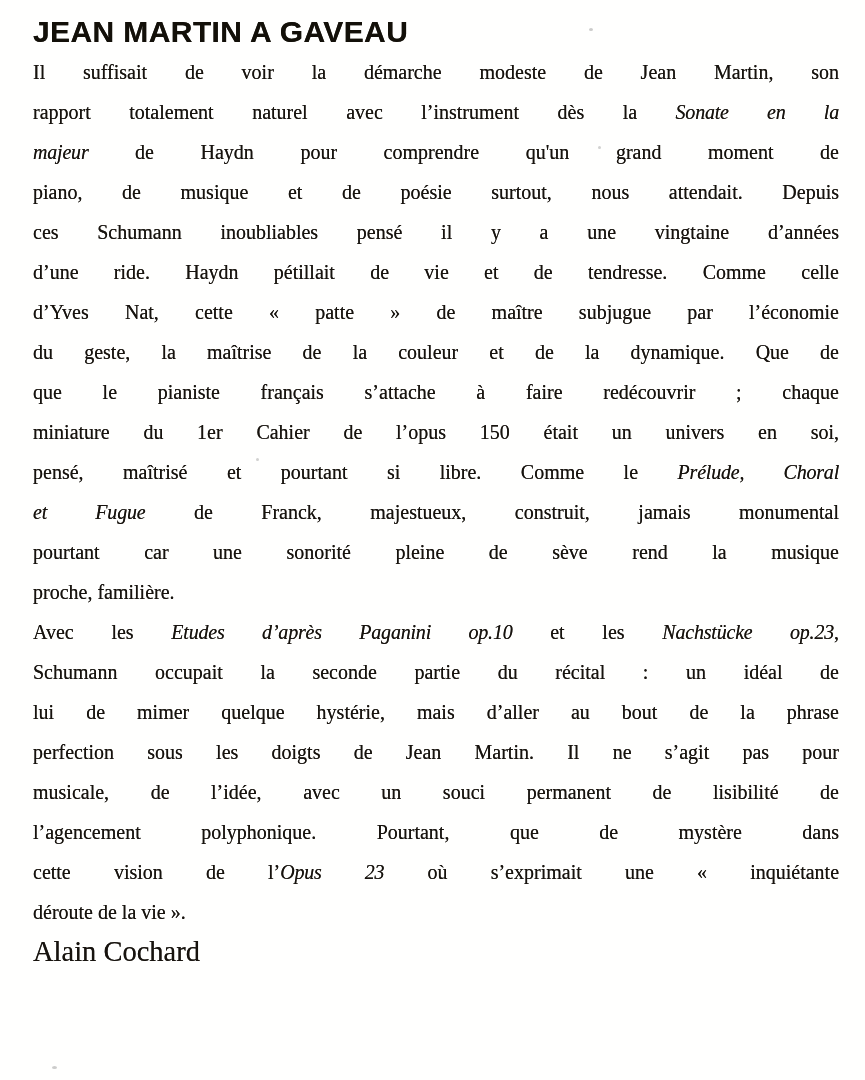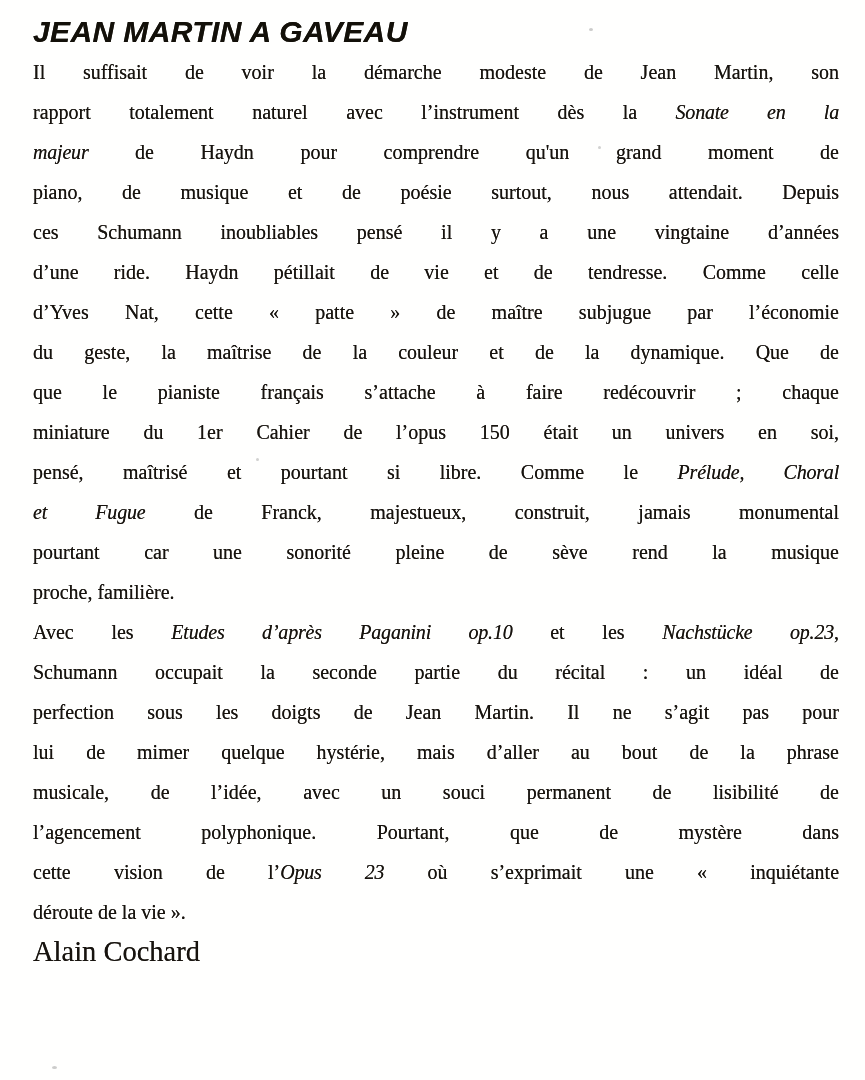--- a/index.html
+++ b/index.html
@@ -20,21 +20,20 @@
   }
   .title {
     margin: 0;
     font-family: "Liberation Sans", sans-serif;
     font-weight: bold;
     font-size: 30px;
     line-height: 40px;
     letter-spacing: 0.4px;
     color: #131009;
     text-shadow: 0 0 0.6px rgba(20,16,9,0.85);
-    font-style: italic;
   }
   .article-body {
     width: 100%;
   }
   .paragraph {
     margin: 0;
   }
   .line {
     font-size: 20px;
     line-height: 40px;
@@ -86,22 +85,22 @@
         <div class="line"><span>que le pianiste français s’attache à faire redécouvrir ; chaque</span></div>
         <div class="line"><span>miniature du 1er Cahier de l’opus 150 était un univers en soi,</span></div>
         <div class="line"><span>pensé, maîtrisé et pourtant si libre. Comme le </span><i>Prélude, Choral</i></div>
         <div class="line"><i>et Fugue</i><span> de Franck, majestueux, construit, jamais monumental</span></div>
         <div class="line"><span>pourtant car une sonorité pleine de sève rend la musique</span></div>
         <div class="line last"><span>proche, familière.</span></div>
       </div>
       <div class="paragraph">
         <div class="line"><span>Avec les </span><i>Etudes d’après Paganini op.10</i><span> et les </span><i>Nachstücke op.23</i><span>,</span></div>
         <div class="line"><span>Schumann occupait la seconde partie du récital : un idéal de</span></div>
+        <div class="line"><span>lui de mimer quelque hystérie, mais d’aller au bout de la phrase</span></div>
         <div class="line"><span>perfection sous les doigts de Jean Martin. Il ne s’agit pas pour</span></div>
-        <div class="line"><span>lui de mimer quelque hystérie, mais d’aller au bout de la phrase</span></div>
         <div class="line"><span>musicale, de l’idée, avec un souci permanent de lisibilité de</span></div>
         <div class="line"><span>l’agencement polyphonique. Pourtant, que de mystère dans</span></div>
         <div class="line"><span>cette vision de l’</span><i>Opus 23</i><span> où s’exprimait une « inquiétante</span></div>
         <div class="line last"><span>déroute de la vie ».</span></div>
       </div>
     </div>
 
   <div class="signature">Alain Cochard</div>
 
   <span class="speck s1"></span>

